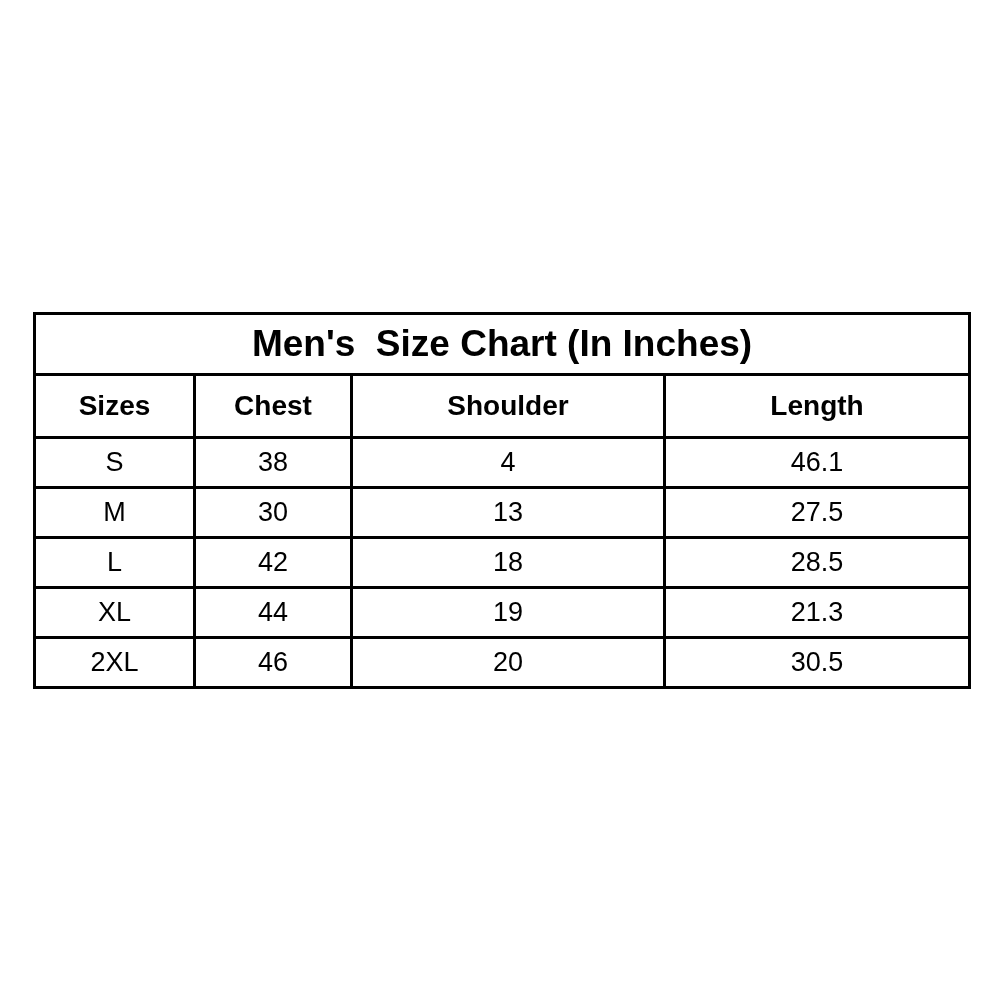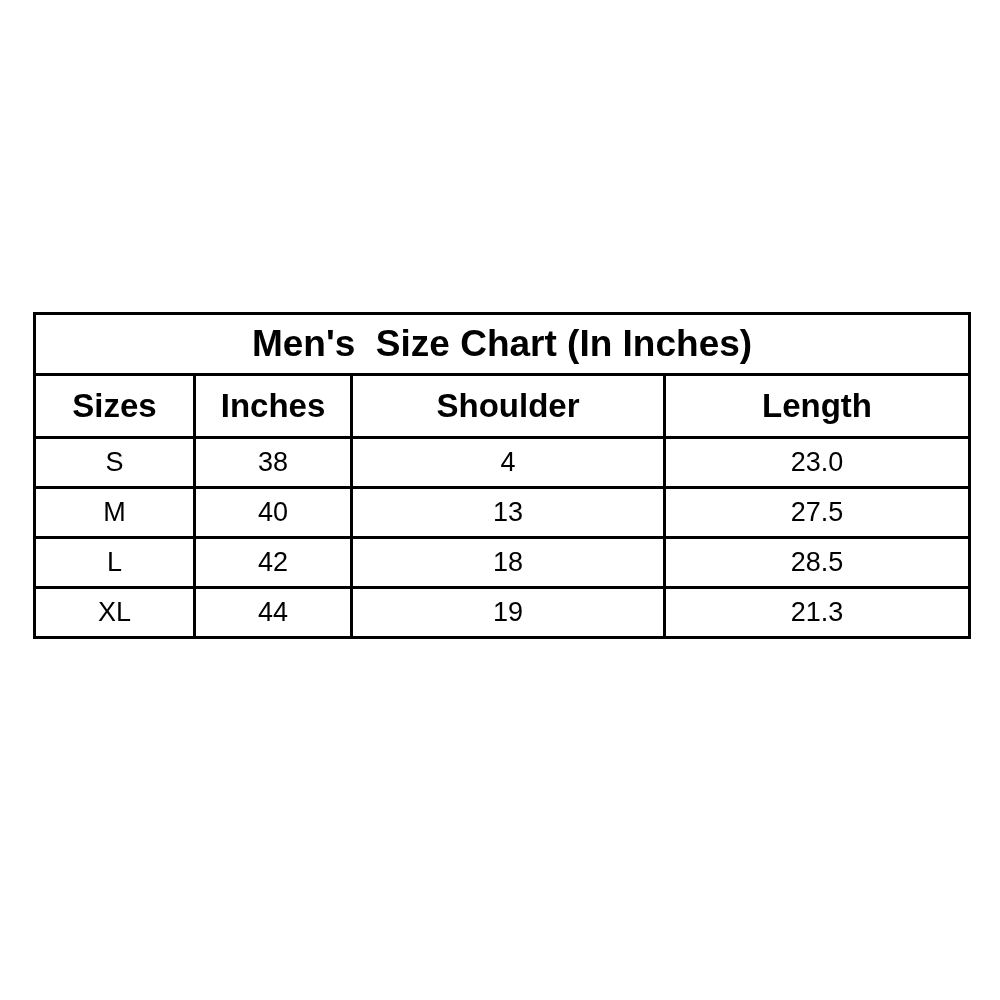--- a/index.html
+++ b/index.html
@@ -36,21 +36,21 @@
   }
   .title-cell {
     height: 58px;
     font-size: 37px;
     font-weight: bold;
     white-space: pre;
     letter-spacing: 0px;
   }
   .header-cell {
     height: 60px;
-    font-size: 33px;
+    font-size: 28px;
     font-weight: bold;
   }
   .data-cell {
     height: 47px;
     font-size: 27px;
     font-weight: normal;
   }
   col.c-sizes   { width: 160px; }
   col.c-chest   { width: 157px; }
   col.c-shoulder{ width: 313px; }
@@ -66,43 +66,49 @@
       <col class="c-chest">
       <col class="c-shoulder">
       <col class="c-length">
     </colgroup>
     <tbody>
       <tr>
         <td class="title-cell" colspan="4">Men's  Size Chart (In Inches)</td>
       </tr>
       <tr>
         <td class="header-cell">Sizes</td>
-        <td class="header-cell">Inches</td>
+        <td class="header-cell">Chest</td>
         <td class="header-cell">Shoulder</td>
         <td class="header-cell">Length</td>
       </tr>
       <tr>
         <td class="data-cell">S</td>
         <td class="data-cell">38</td>
         <td class="data-cell">4</td>
-        <td class="data-cell">23.0</td>
+        <td class="data-cell">46.1</td>
       </tr>
       <tr>
         <td class="data-cell">M</td>
-        <td class="data-cell">40</td>
+        <td class="data-cell">30</td>
         <td class="data-cell">13</td>
         <td class="data-cell">27.5</td>
       </tr>
       <tr>
         <td class="data-cell">L</td>
         <td class="data-cell">42</td>
         <td class="data-cell">18</td>
         <td class="data-cell">28.5</td>
       </tr>
       <tr>
         <td class="data-cell">XL</td>
         <td class="data-cell">44</td>
         <td class="data-cell">19</td>
         <td class="data-cell">21.3</td>
       </tr>
+      <tr>
+        <td class="data-cell">2XL</td>
+        <td class="data-cell">46</td>
+        <td class="data-cell">20</td>
+        <td class="data-cell">30.5</td>
+      </tr>
     </tbody>
   </table>
 </div>
 
 </body></html>

